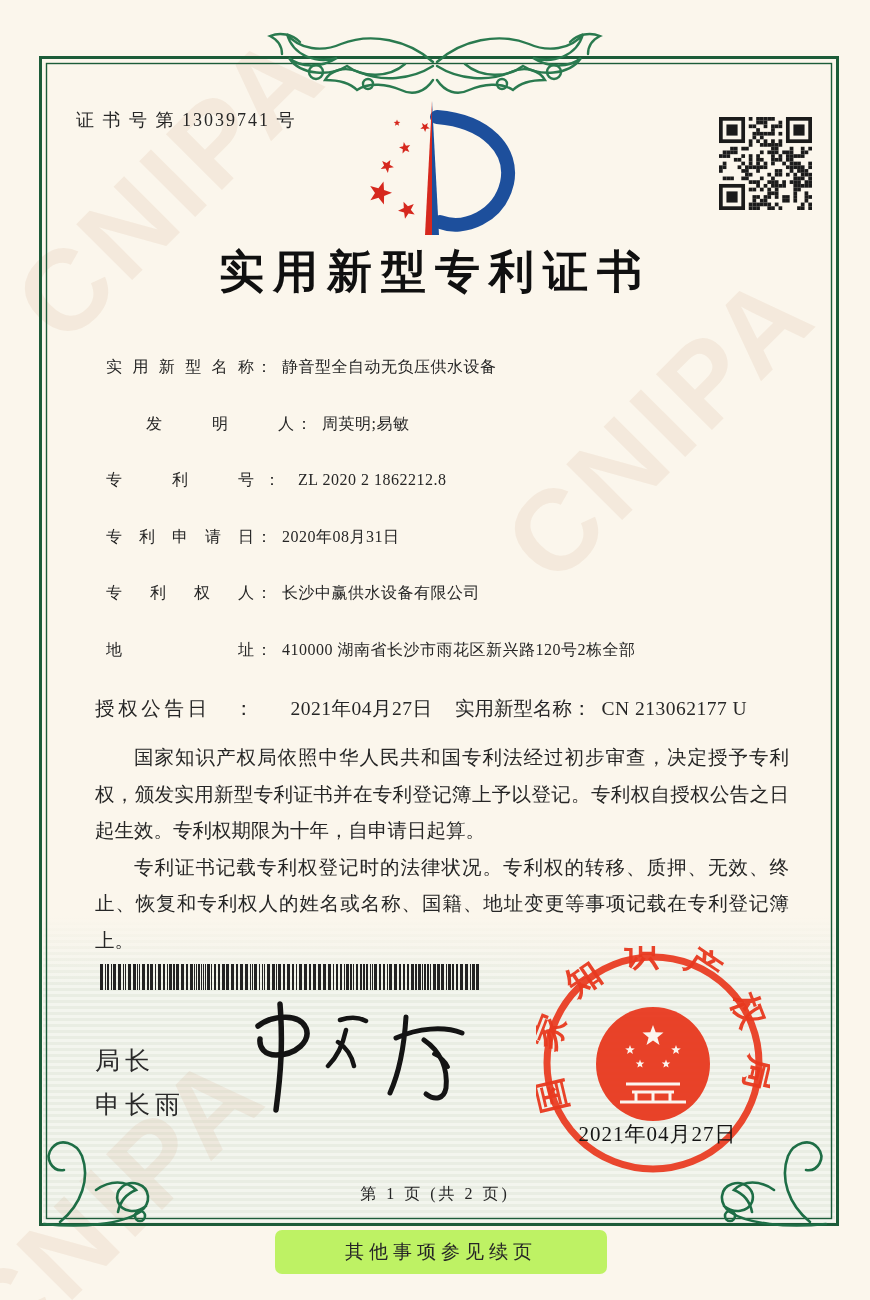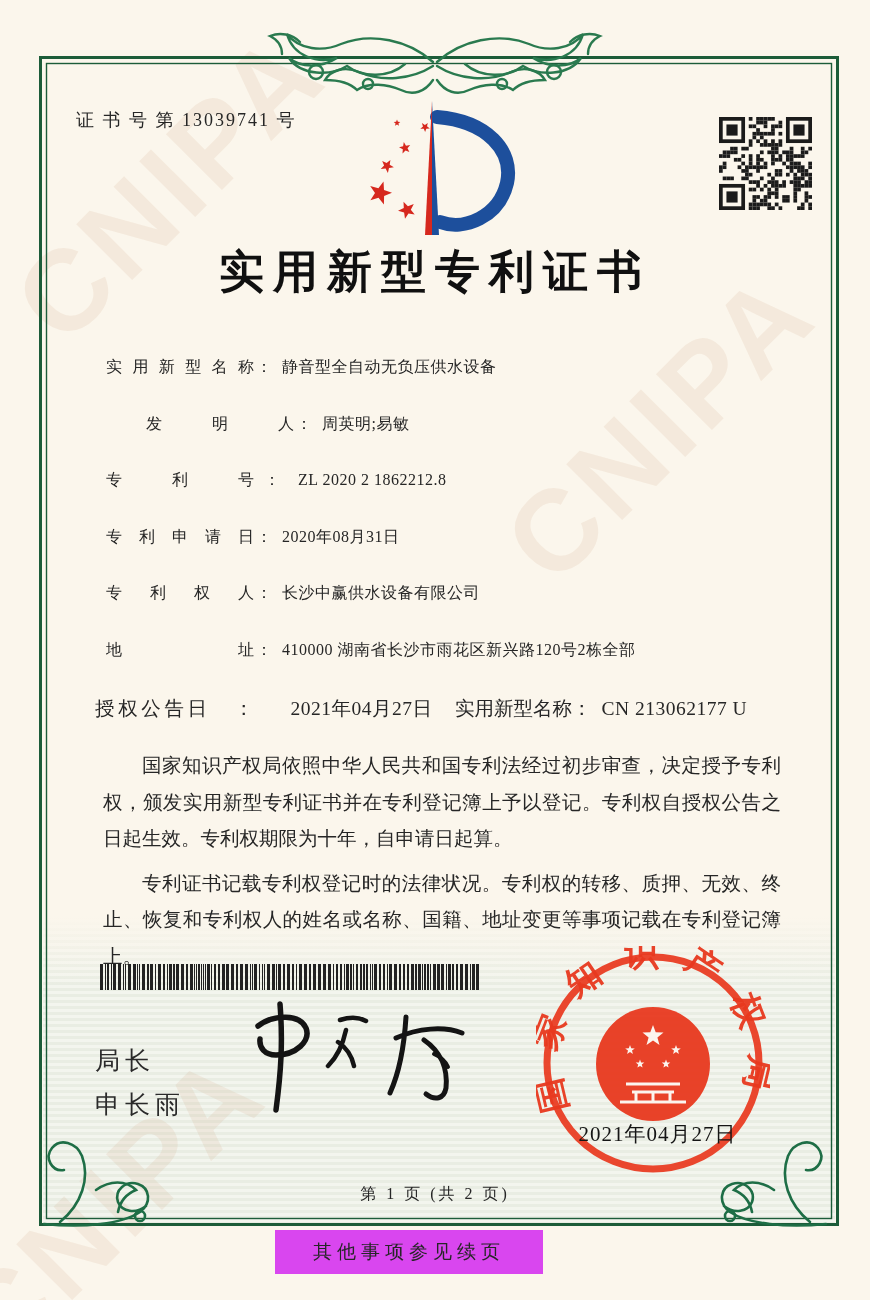--- a/index.html
+++ b/index.html
@@ -21,32 +21,32 @@
          letter-spacing:9px;color:#101010;}
   
   .frow{left:106px;width:700px;font-size:16px;display:flex;align-items:baseline;}
   .flabel{display:inline-block;width:148px;text-align:justify;text-align-last:justify;}
   .fcolon{margin-left:2px;}
   .fvalue{margin-left:10px;letter-spacing:0.5px;}
   .gcell{display:flex;align-items:baseline;position:absolute;font-size:19.5px;}
   
   .body-text{left:95px;top:740px;width:694px;font-size:19.5px;line-height:36.5px;
              text-align:justify;}
-  .body-text p{margin:8px;text-indent:2em;}
+  .body-text p{margin:0;text-indent:2em;}
   
   .barcode{left:100px;top:964px;width:382px;height:26px;}
   
   .dir{left:95px;font-family:"Liberation Sans","DejaVu Sans",sans-serif;
        font-size:25px;letter-spacing:5px;color:#2a2a2a;}
   
   .seal-date{left:545px;top:1120px;width:225px;text-align:center;font-size:21px;
              letter-spacing:1px;color:#151515;}
   .page-info{left:0;top:1184px;width:870px;text-align:center;font-size:16px;letter-spacing:3px;}
-  .cont-box{left:275px;top:1230px;width:268px;background:#d946ef;text-align:center;
-            font-size:19px;letter-spacing:5px;padding:9px 0;}
+  .cont-box{left:275px;top:1230px;width:332px;background:#bef264;text-align:center;
+            font-size:19px;letter-spacing:5px;padding:9px 0;border-radius:7px;}
   svg{display:block;}
 </style>
 </head>
 <body>
 
 <div class="abs band"></div>
 <div class="abs band-fade"></div>
 
 <span class="wm" style="left:-20px;top:120px;">CNIPA</span>
 <span class="wm" style="left:470px;top:360px;">CNIPA</span>

